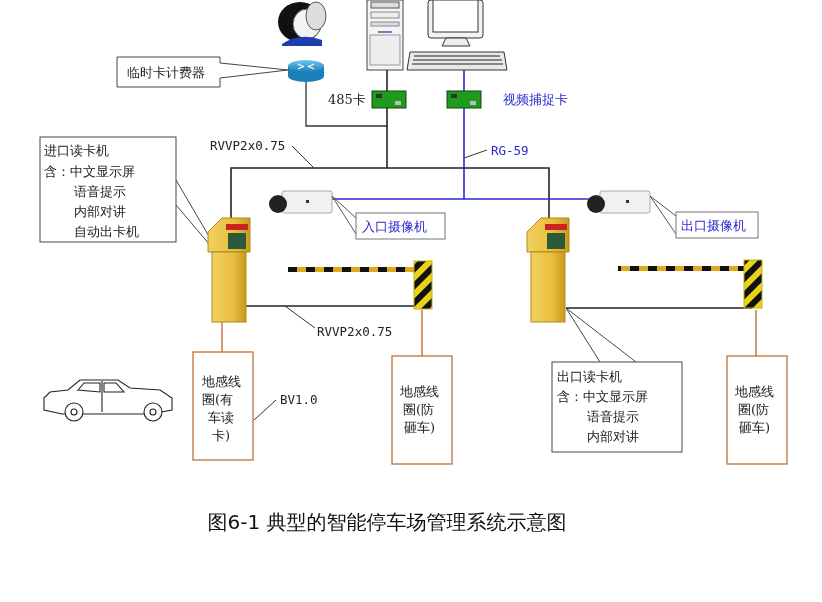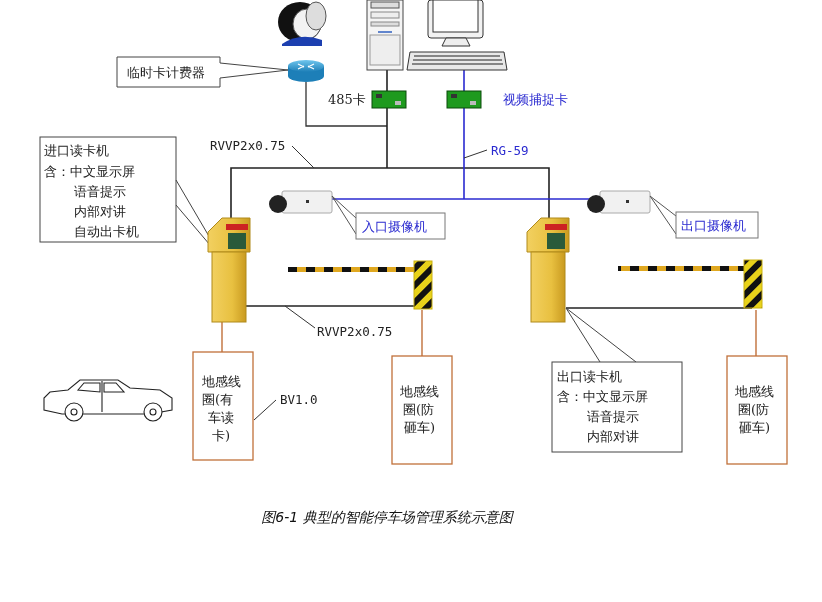--- a/index.html
+++ b/index.html
@@ -3,21 +3,21 @@
 <meta charset="utf-8">
 <style>
   html, body { margin:0; padding:0; background:#ffffff; }
   body { width:822px; height:602px; position:relative; overflow:hidden;
          font-family:"DejaVu Serif", serif; color:#222; }
   svg { position:absolute; left:0; top:0; }
   .lbl { font-family:"DejaVu Serif", serif; font-size:13px; fill:#222; }
   .mono { font-family:"DejaVu Sans Mono", monospace; font-size:12.5px; fill:#222; }
   .blue { fill:#2a2ad0; }
   .caption { position:absolute; left:0; width:774px; top:509px; text-align:center;
-             font-family:"DejaVu Sans", sans-serif; font-size:14px; color:#111;font-style:italic; }
+             font-family:"DejaVu Sans", sans-serif; font-size:20px; color:#111; }
 </style>
 </head>
 <body>
 
 <svg width="822" height="602" viewBox="0 0 822 602">
   <defs>
     <pattern id="stripe" patternUnits="userSpaceOnUse" width="12" height="12" patternTransform="rotate(45)">
       <rect width="12" height="12" fill="#e8d21a"></rect>
       <rect width="6" height="12" fill="#111"></rect>
     </pattern>

